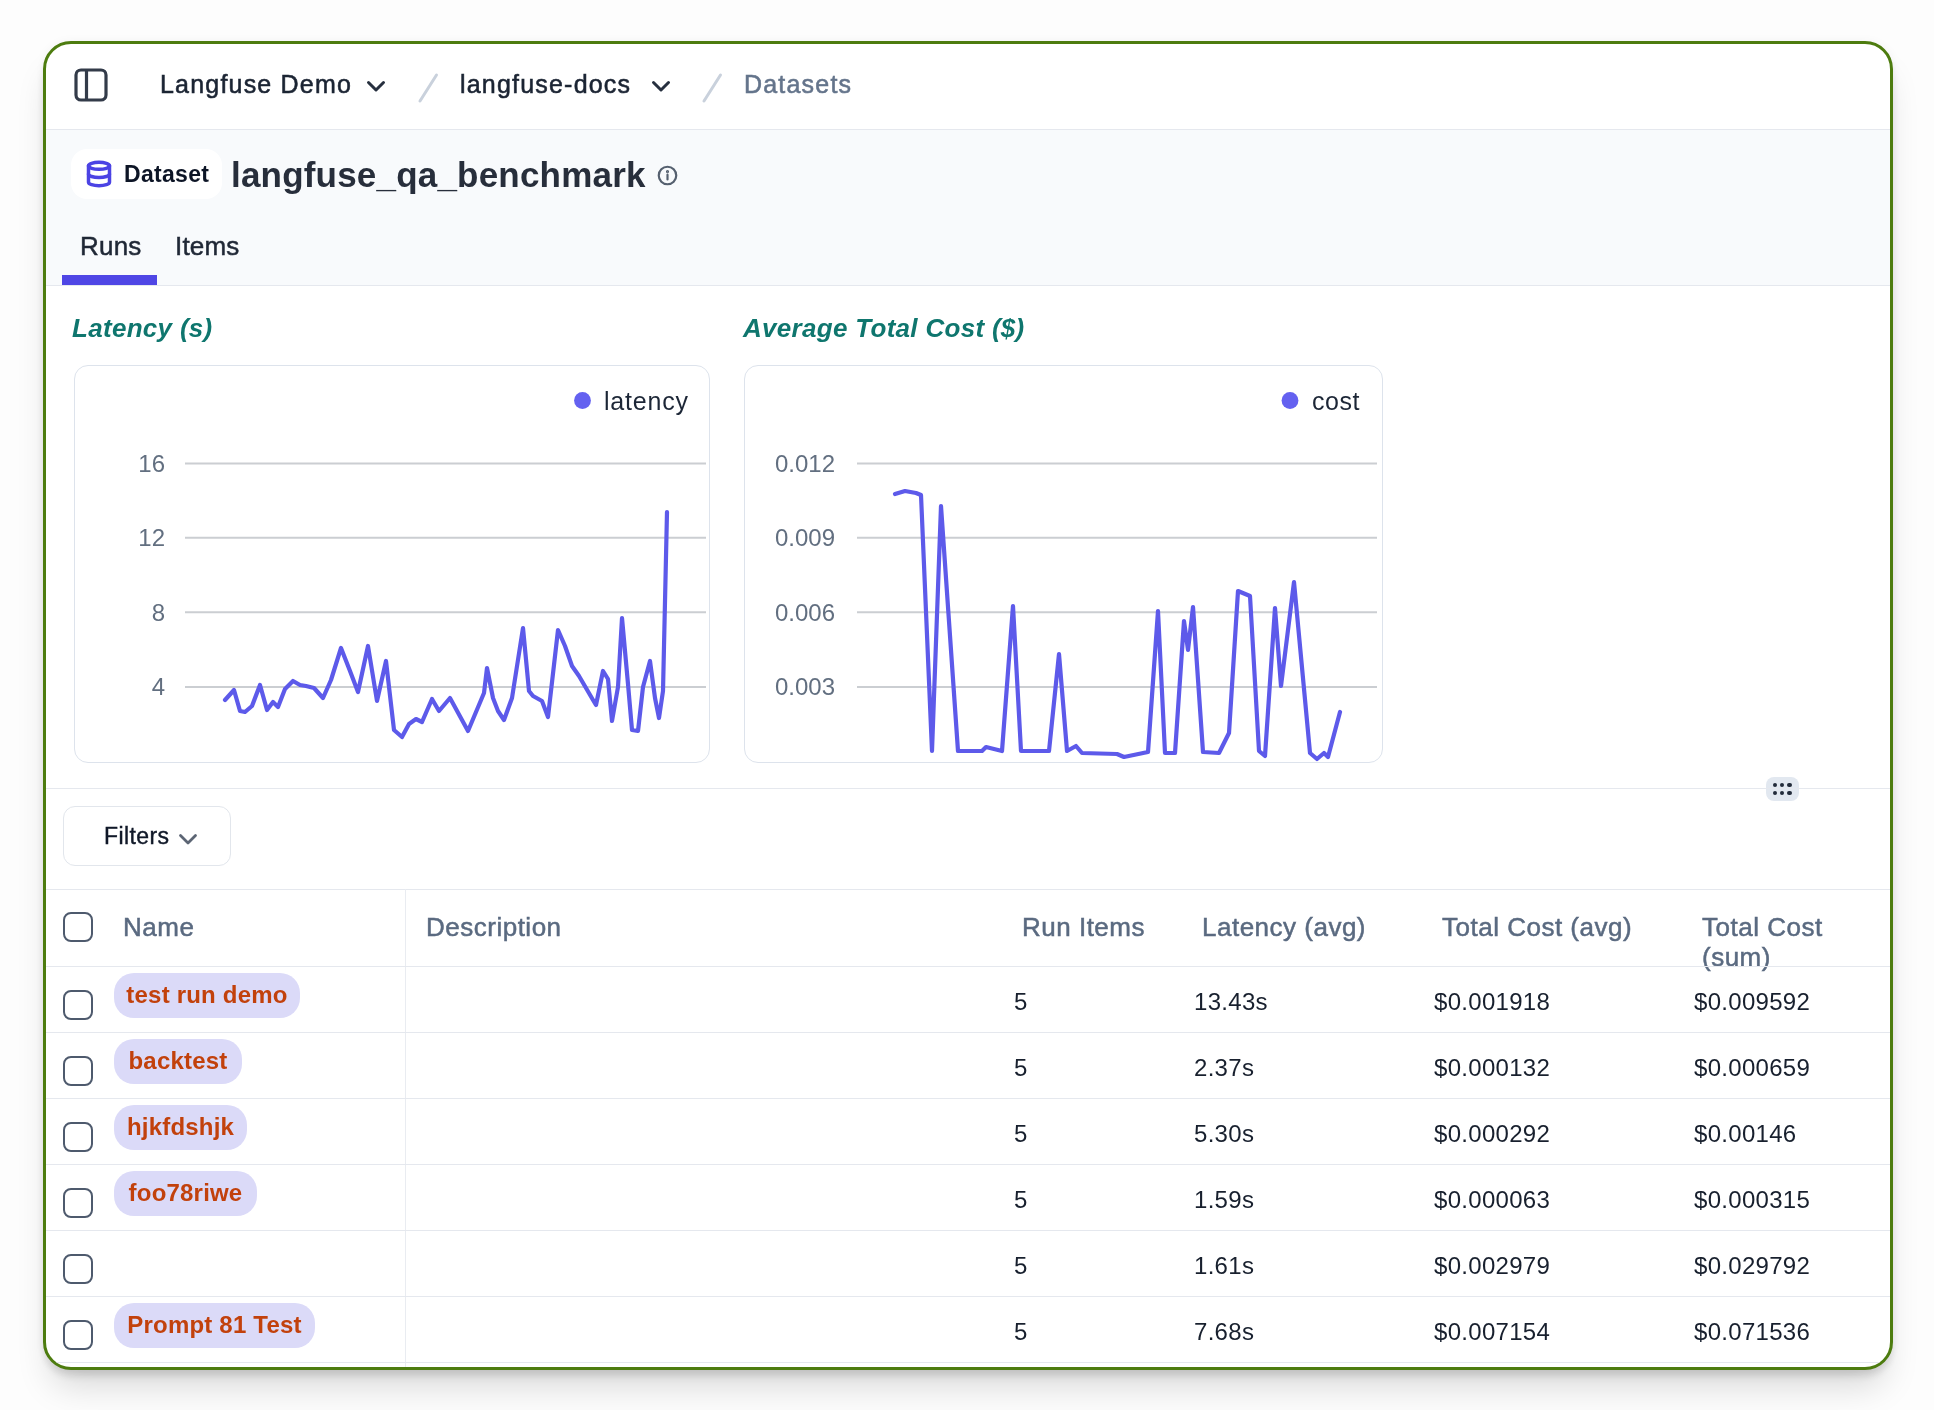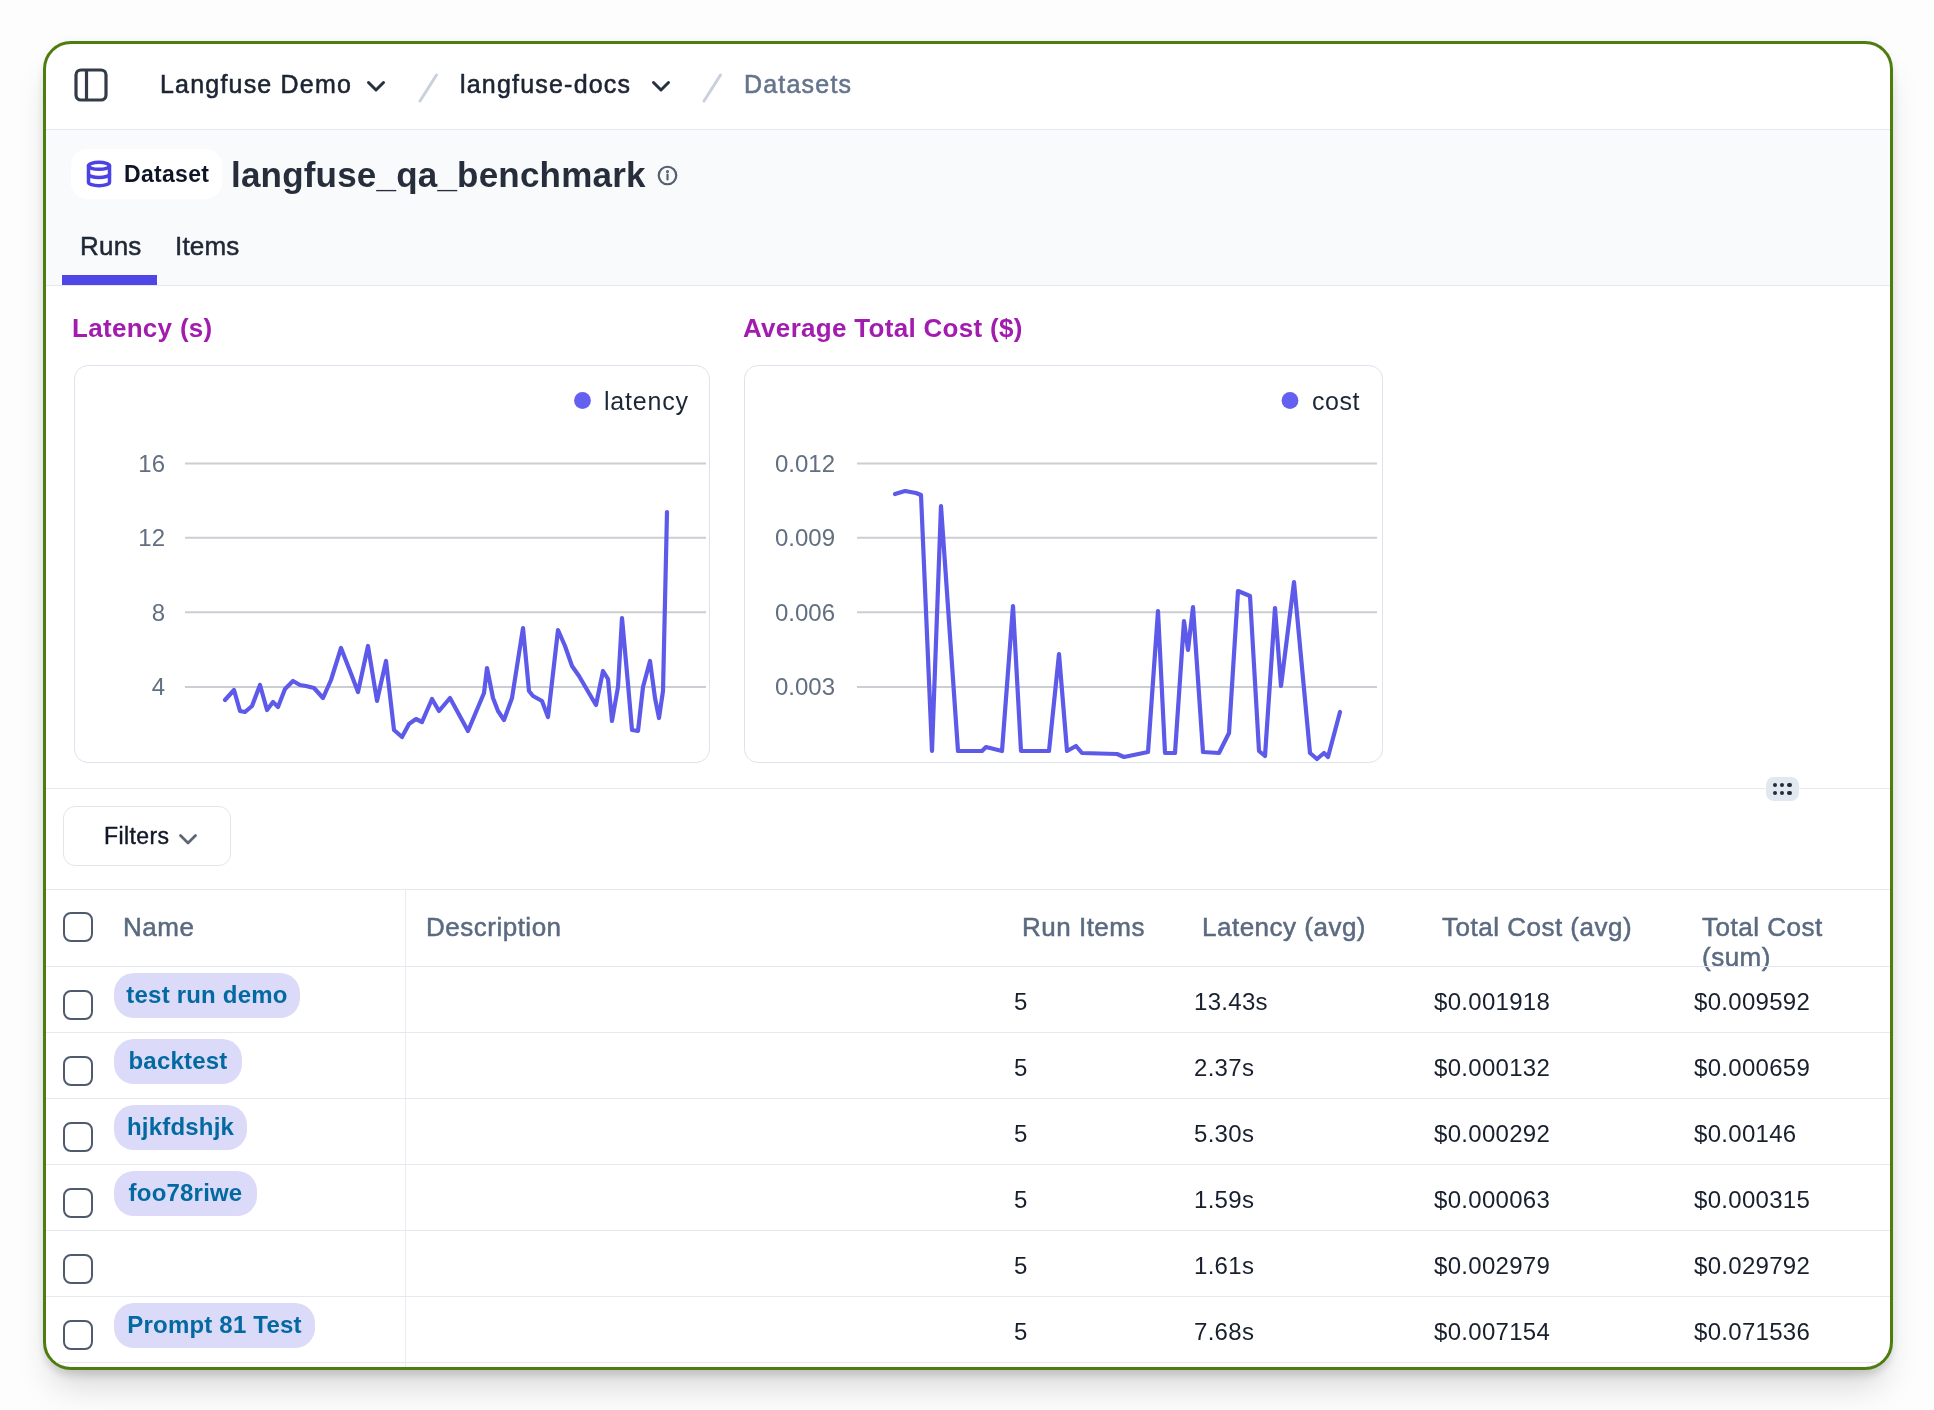--- a/index.html
+++ b/index.html
@@ -19,33 +19,33 @@
   .crumb { font-size:25px; font-weight:400; color:#1b2433; letter-spacing:1.2px; line-height:30px; -webkit-text-stroke:0.55px #1b2433; }
   .crumb.muted { color:#64748b; -webkit-text-stroke:0.55px #64748b; }
 
   .dsbadge { position:absolute; left:25px; top:105px; width:151px; height:50px; background:#fff; border-radius:16px; }
   .dstext { position:absolute; left:78px; top:117px; font-size:23px; font-weight:700; color:#0d1526; letter-spacing:0.3px; }
   .h1 { position:absolute; left:185px; top:110px; font-size:35px; line-height:42px; font-weight:700; color:#272e3b; letter-spacing:0.2px; }
 
   .tab { position:absolute; font-size:26px; font-weight:400; line-height:30px; color:#1f2735; -webkit-text-stroke:0.5px #1f2735; letter-spacing:0.2px; }
   .tabbar { position:absolute; left:16px; top:230.5px; width:95px; height:10px; background:#4f46e5; }
 
-  .charttitle { position:absolute; font-size:26px; font-weight:700; color:#a21caf; letter-spacing:0.3px; line-height:30px; }
+  .charttitle { position:absolute; font-size:26px; font-weight:700; color:#0f766e; letter-spacing:0.3px; line-height:30px;font-style:italic; }
   .chartcard { position:absolute; top:321px; height:398px; border:1.5px solid #dde3ec; border-radius:14px; background:#fff; }
 
   .handle { position:absolute; left:1720px; top:733px; width:33px; height:24px; border-radius:8px; background:#e2e8f0; }
   .handle i { position:absolute; width:4.2px; height:4.2px; border-radius:50%; background:#222b3a; }
 
   .filtersbtn { position:absolute; left:17px; top:762px; width:168px; height:60px; background:#fff; border:1.5px solid #e2e6ec; border-radius:12px; }
   .filtersbtn span { position:absolute; left:40px; top:13.5px; font-size:23px; font-weight:400; line-height:30px; color:#101828; -webkit-text-stroke:0.4px #101828; letter-spacing:0.4px; }
 
   .th { position:absolute; font-size:26px; font-weight:400; line-height:30px; color:#5a6a80; -webkit-text-stroke:0.5px #5a6a80; letter-spacing:0.5px;margin-left:8px; }
   .td { position:absolute; font-size:24px; font-weight:400; line-height:28px; color:#18202e; letter-spacing:0.3px; }
   .cb { position:absolute; left:17px; width:30px; height:30px; border:2.6px solid #4e5a6d; border-radius:8px; background:#fff; }
-  .rbadge { position:absolute; left:68px; height:45px; border-radius:20px; background:#dbdaf8; color:#0369a1; font-size:24px; font-weight:700; line-height:44px; text-align:center; white-space:nowrap; letter-spacing:0.2px; }
+  .rbadge { position:absolute; left:68px; height:45px; border-radius:20px; background:#dbdaf8; color:#c2410c; font-size:24px; font-weight:700; line-height:44px; text-align:center; white-space:nowrap; letter-spacing:0.2px; }
 </style>
 </head>
 <body>
 <div class="card">
 
   <svg class="abs" style="left:27.5px;top:23.5px" width="34" height="34" viewBox="0 0 34 34" fill="none">
     <rect x="2" y="2" width="30" height="30" rx="5" stroke="#333b49" stroke-width="3.2"></rect>
     <line x1="12.5" y1="2.5" x2="12.5" y2="31.5" stroke="#333b49" stroke-width="3.2"></line>
   </svg>
   <div class="abs crumb" style="left:114px;top:25px">Langfuse Demo</div>

